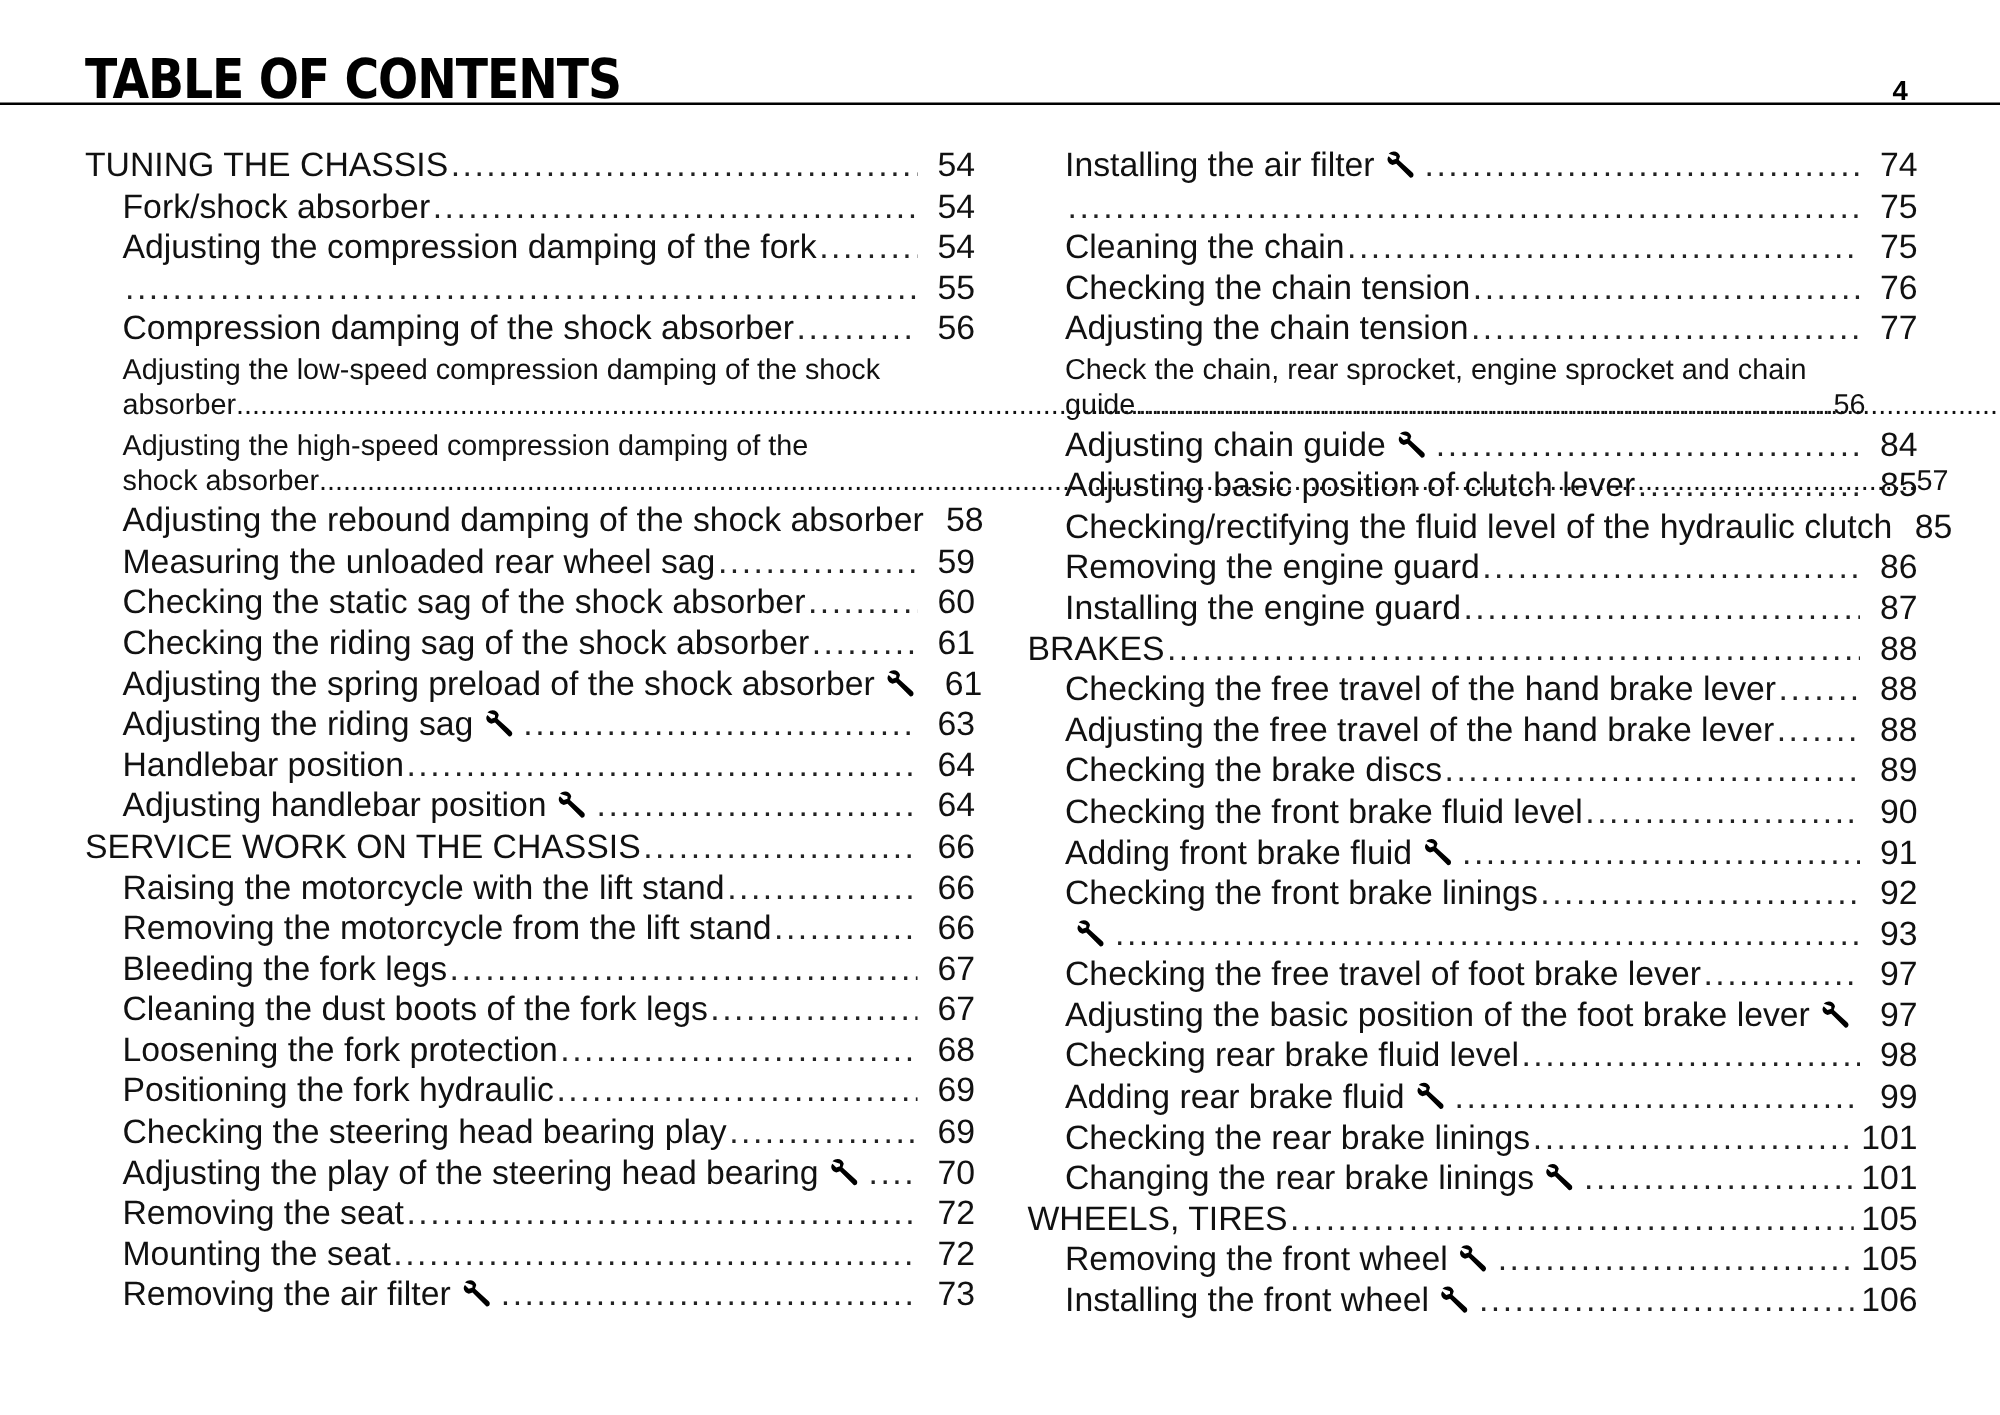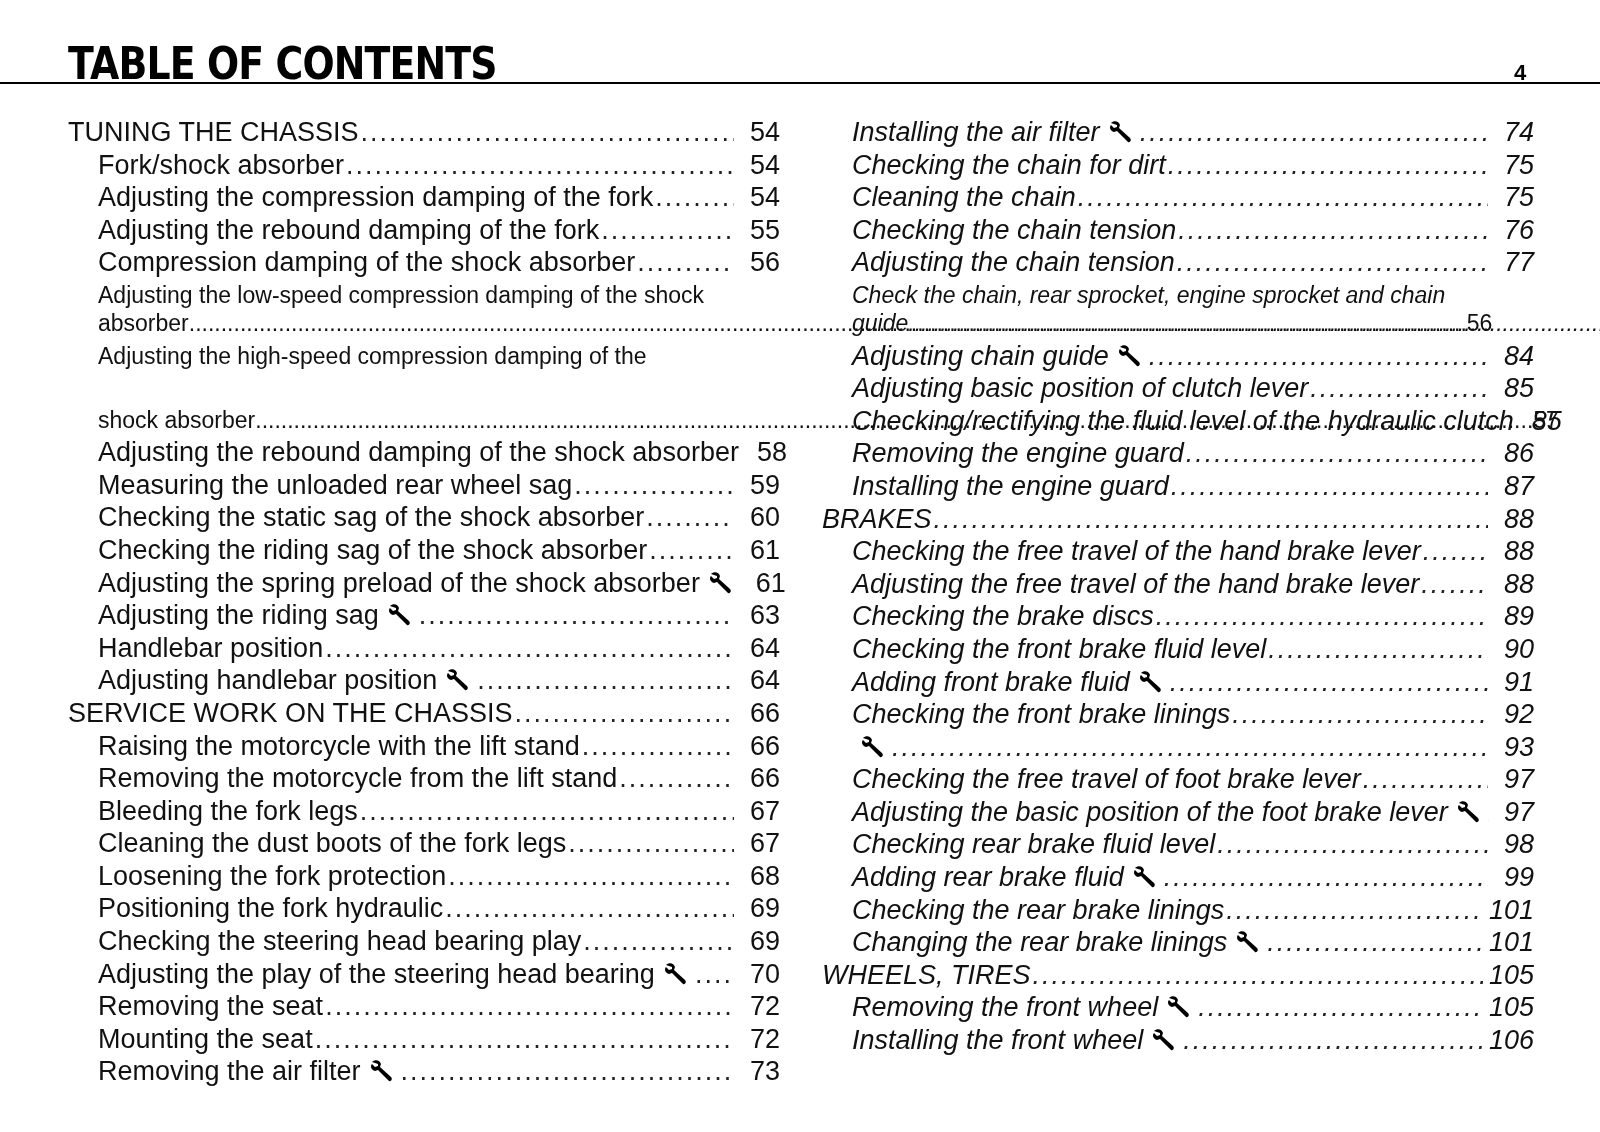--- a/index.html
+++ b/index.html
@@ -3,21 +3,21 @@
 <meta charset="utf-8">
 <style>
   html, body { margin: 0; padding: 0; background: #ffffff; }
   body { width: 1600px; height: 1132px; position: relative; overflow: hidden; color: #111; font-family: "Liberation Sans", sans-serif; }
   .header { position: absolute; left: 0; top: 0; width: 1280px; height: 86px; }
   .title { position: absolute; left: 68px; top: 40px; font-family: "DejaVu Sans", sans-serif; font-weight: bold; font-size: 44px; letter-spacing: -1px; line-height: 48px; transform: scaleX(0.86); transform-origin: left top; color: #000; }
   .rule { position: absolute; left: 0; top: 82px; width: 1600px; height: 2px; background: #000; }
   .pageno { position: absolute; left: 1514px; top: 62px; font-weight: bold; font-size: 22px; line-height: 22px; color: #000; }
   .col { position: absolute; top: 118px; }
   .col.left { left: 68px; width: 712px; }
-  .col.right { left: 822px; width: 712px; font-style: italic; }
+  .col.right { left: 822px; width: 712px; }
   .entry { display: flex; align-items: flex-end; font-size: 27px; line-height: 28px; margin-bottom: 4.6px; white-space: nowrap; }
   .entry.sub { padding-left: 30px; }
   .entry .label { flex: 0 0 auto; }
   .entry .wrench { flex: 0 0 auto; display: inline-block; width: 26px; height: 24px; margin: 0 4px 2px 8px; }
   .entry .dots { flex: 1 1 auto; overflow: hidden; margin: 0 6px 0 2px; letter-spacing: 2px; color: #222; }
   .entry .page { flex: 0 0 auto; min-width: 40px; text-align: right; }
   .ml-wrap { display: flex; flex-direction: column; padding-left: 30px; margin-bottom: 4.6px; font-size: 23px; line-height: 28px; }
   .ml-wrap .line2 { display: flex; align-items: flex-end; white-space: nowrap; }
 </style>
 </head>
@@ -39,40 +39,39 @@
       <span class="label">Fork/shock absorber</span>
       <span class="dots">........................................................................................................................................................................................................</span>
       <span class="page">54</span>
     </div>
     <div class="entry sub">
       <span class="label">Adjusting the compression damping of the fork</span>
       <span class="dots">........................................................................................................................................................................................................</span>
       <span class="page">54</span>
     </div>
     <div class="entry sub">
-      <span class="label">Adjusting the rebound damping of the fork</span>
       <span class="dots">........................................................................................................................................................................................................</span>
       <span class="page">55</span>
     </div>
     <div class="entry sub">
       <span class="label">Compression damping of the shock absorber</span>
       <span class="dots">........................................................................................................................................................................................................</span>
       <span class="page">56</span>
     </div>
     <div class="ml-wrap">
       <div>Adjusting the low-speed compression damping of the shock</div>
       <div class="line2" style="display: flex;">
         <span class="label">absorber</span>
         <span class="dots">........................................................................................................................................................................................................</span>
         <span class="page">56</span>
       </div>
     </div>
     <div class="ml-wrap">
       <div>Adjusting the high-speed compression damping of the</div>
-      <div class="line2" style="display: flex; margin-top: 36px;">
+      <div class="line2" style="display: flex;">
         <span class="label">shock absorber</span>
         <span class="dots">........................................................................................................................................................................................................</span>
         <span class="page">57</span>
       </div>
     </div>
     <div class="entry sub">
       <span class="label">Adjusting the rebound damping of the shock absorber</span>
       <span class="dots">........................................................................................................................................................................................................</span>
       <span class="page">58</span>
     </div>
@@ -190,21 +189,20 @@
 <div class="col right" id="col-right">
     <div class="entry sub">
       <span class="label">Installing the air filter</span>
       <span class="wrench"><svg viewBox="0 0 26 24" width="26" height="24">
           <path d="M3 3 C6 0,11 1,12 5 L11 8 L22 18 C24 20,22 23,20 22 L9 11 L6 12 C2 11,1 7,3 5 L6 8 L9 7 L9 5 Z" fill="#000"></path>
         </svg></span>
       <span class="dots">........................................................................................................................................................................................................</span>
       <span class="page">74</span>
     </div>
     <div class="entry sub">
-      <span class="label">Checking the chain for dirt</span>
       <span class="dots">........................................................................................................................................................................................................</span>
       <span class="page">75</span>
     </div>
     <div class="entry sub">
       <span class="label">Cleaning the chain</span>
       <span class="dots">........................................................................................................................................................................................................</span>
       <span class="page">75</span>
     </div>
     <div class="entry sub">
       <span class="label">Checking the chain tension</span>

